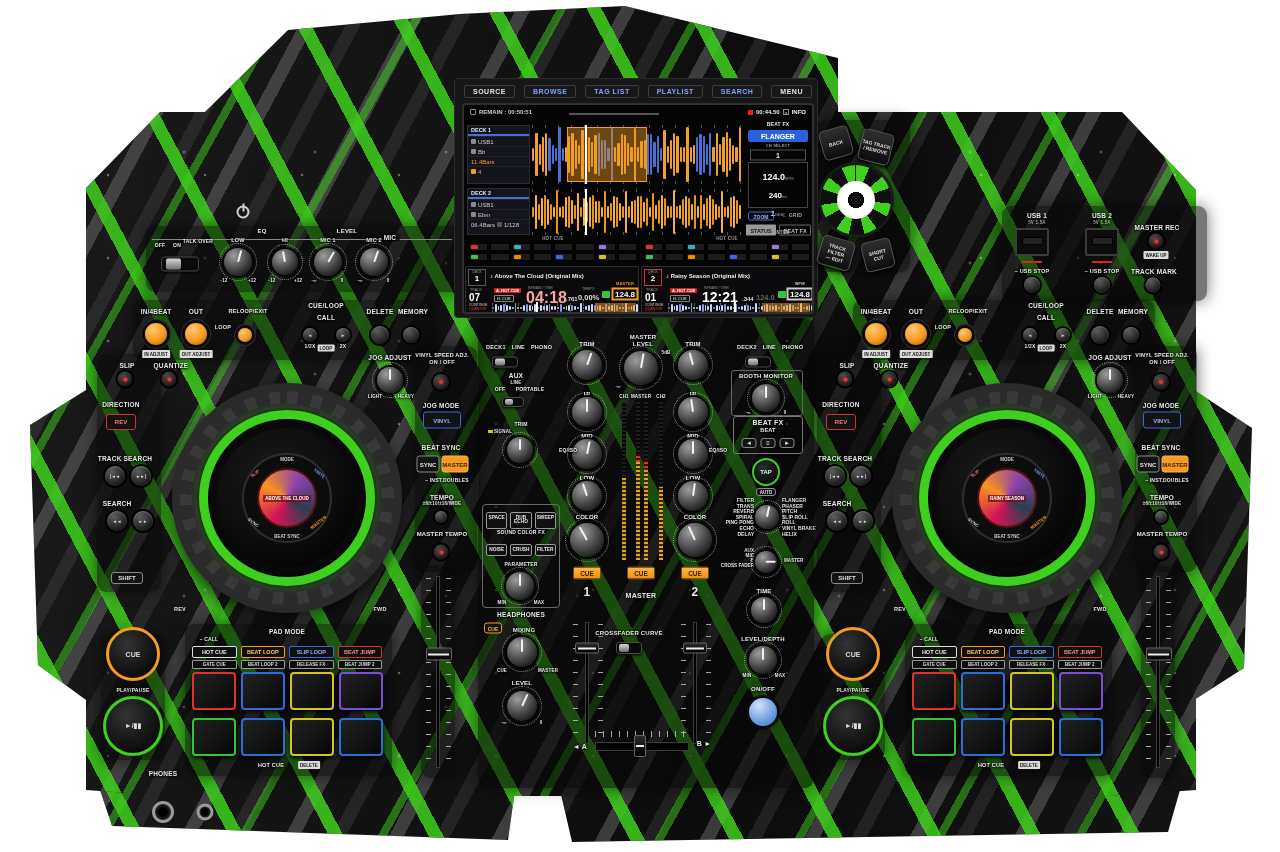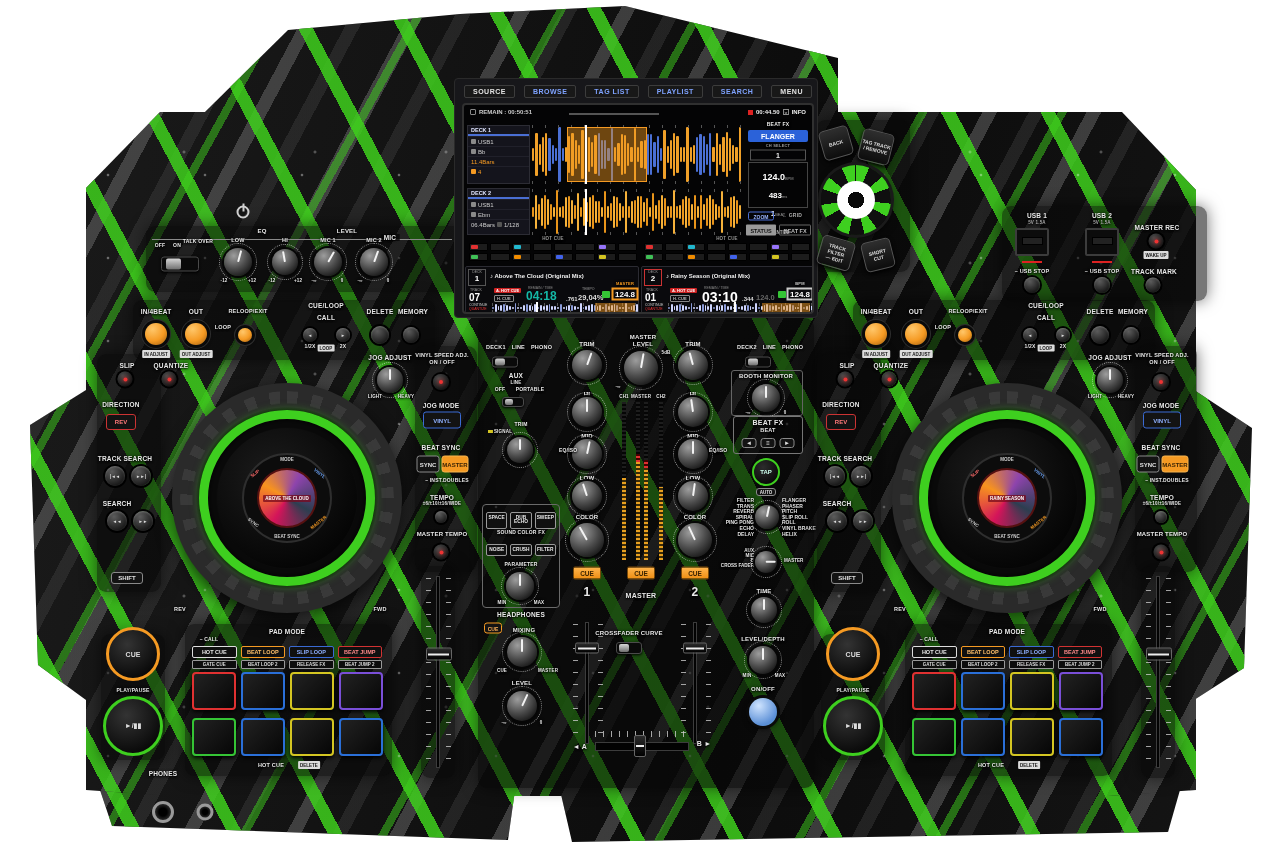--- a/index.html
+++ b/index.html
@@ -221,21 +221,21 @@
     <div class="abs" style="left:103px;top:22px;width:80px;height:55px;background:rgba(240,150,30,.45);border:1px solid #f59a23"></div>
     <div class="abs" style="left:121px;top:20px;width:2px;height:59px;background:#fff"></div>
 
     <div class="abs" style="left:281px;top:17px;width:66px;height:114px">
       <span class="L L5" style="left:33px;top:0">BEAT FX</span>
       <div class="C" style="left:33px;top:14px;width:60px;height:12px;background:#2b62d9;border-radius:2px;color:#fff;font-size:7px;font-weight:bold;display:flex;align-items:center;justify-content:center">FLANGER</div>
       <span class="L" style="left:33px;top:22px;font-size:4px;color:#999">CH SELECT</span>
       <div class="C" style="left:33px;top:33px;width:56px;height:11px;border:1px solid #555;color:#eee;font-size:7px;font-weight:bold;display:flex;align-items:center;justify-content:center">1</div>
       <div class="abs" style="left:3px;top:40px;width:60px;height:46px;border:1px solid #444;text-align:center">
         <div style="margin-top:3px"><span style="font-size:9px;font-weight:bold;color:#fff">124.0</span><span style="font-size:4px;color:#999">BPM</span></div>
-        <div><span style="font-size:8px;font-weight:bold;color:#fff">483</span><span style="font-size:4px;color:#999">ms</span></div>
+        <div><span style="font-size:8px;font-weight:bold;color:#fff">240</span><span style="font-size:4px;color:#999">ms</span></div>
         <div><span style="font-size:8px;font-weight:bold;color:#fff">1</span><span style="font-size:4px;color:#999">BEAT</span></div>
         <div><span style="font-size:4.5px;font-weight:bold;color:#bbb">QUANTIZE</span></div>
       </div>
       <div class="C" style="left:16px;top:94px;width:26px;height:9px;border:1px solid #4a6fd4;border-radius:2px;color:#9ab5ff;font-size:5px;font-weight:bold;display:flex;align-items:center;justify-content:center">ZOOM</div>
       <span class="L" style="left:47px;top:91px;font-size:5px;color:#aaa">← GRID</span>
       <div class="C" style="left:16px;top:108px;width:30px;height:11px;background:#9a9a9a;color:#111;font-size:5.5px;font-weight:bold;display:flex;align-items:center;justify-content:center;border-radius:1px">STATUS</div>
       <div class="C" style="left:50px;top:108px;width:32px;height:11px;border:1px solid #666;color:#bbb;font-size:5.5px;font-weight:bold;display:flex;align-items:center;justify-content:center;border-radius:1px">BEAT FX</div>
     </div>
 
     <div class="sidep" style="left:3px;top:83px;width:63px;height:47px">
@@ -411,24 +411,24 @@
       </div>
       <span class="abs" style="left:24px;top:6px;font-size:6px;font-weight:bold;color:#eee;white-space:nowrap">♪ Above The Cloud (Original Mix)</span>
       <span class="abs" style="left:4px;top:21px;font-size:3.5px;color:#999">TRACK</span>
       <span class="abs" style="left:3px;top:25px;font-size:10px;font-weight:bold;color:#fff">07</span>
       <span class="abs" style="left:3px;top:36px;font-size:3.5px;color:#ccc">CONTINUE</span>
       <span class="abs" style="left:3px;top:40px;font-size:3.5px;color:#e33">QUANTIZE</span>
       <span class="abs" style="left:3px;top:44px;font-size:5px;font-weight:bold;color:#e33">1/4</span>
       <span class="abs" style="left:28px;top:21px;background:#c22;color:#fff;font-size:4px;font-weight:bold;padding:0 2px;border-radius:1px">A. HOT CUE</span>
       <span class="abs" style="left:28px;top:28px;border:1px solid #888;color:#bbb;font-size:4px;font-weight:bold;padding:0 2px;border-radius:1px">H. CUE</span>
       <span class="abs" style="left:62px;top:19px;font-size:3.5px;color:#888">REMAIN / TIME</span>
-      <span class="abs" style="left:60px;top:22px;font-size:12px;font-weight:bold;color:#14b8a6">04:18</span>
+      <span class="abs" style="left:60px;top:22px;font-size:16px;font-weight:bold;color:#fca5a5">04:18</span>
         <span class="abs" style="left:100px;top:29px;font-size:6px;font-weight:bold;color:#ddd">.761</span>
       <span class="abs" style="left:116px;top:20px;font-size:3.5px;color:#999">TEMPO</span>
-      <span class="abs" style="left:112px;top:26px;font-size:7.5px;font-weight:bold;color:#ddd">29,04%</span>
+      <span class="abs" style="left:112px;top:26px;font-size:7.5px;font-weight:bold;color:#ddd">0,00%</span>
       <span class="abs" style="left:136px;top:24px;width:8px;height:7px;background:#35c435;border-radius:1px"></span>
       <span class="L" style="left:159px;top:15px;font-size:4px;color:#f59a23">MASTER</span>
       <div class="C" style="left:159px;top:27px;width:27px;height:13px;border:2px solid #f59a23;color:#fff;font-size:8px;font-weight:bold;display:flex;align-items:center;justify-content:center">124.8</div>
       <div class="wave" style="left:26px;top:36px;width:146px;height:10px">
           <i style="height: 22%; background: rgb(138, 154, 216);"></i>
           <i style="height: 73.2153%; background: rgb(207, 214, 255);"></i>
           <i style="height: 36.0705%; background: rgb(207, 214, 255);"></i>
           <i style="height: 60.236%; background: rgb(207, 214, 255);"></i>
           <i style="height: 73.1371%; background: rgb(138, 154, 216);"></i>
           <i style="height: 56.4637%; background: rgb(207, 214, 255);"></i>
@@ -490,21 +490,21 @@
       </div>
       <span class="abs" style="left:24px;top:6px;font-size:6px;font-weight:bold;color:#eee;white-space:nowrap">♪ Rainy Season (Original Mix)</span>
       <span class="abs" style="left:4px;top:21px;font-size:3.5px;color:#999">TRACK</span>
       <span class="abs" style="left:3px;top:25px;font-size:10px;font-weight:bold;color:#fff">01</span>
       <span class="abs" style="left:3px;top:36px;font-size:3.5px;color:#ccc">CONTINUE</span>
       <span class="abs" style="left:3px;top:40px;font-size:3.5px;color:#e33">QUANTIZE</span>
       <span class="abs" style="left:3px;top:44px;font-size:5px;font-weight:bold;color:#e33">1/4</span>
       <span class="abs" style="left:28px;top:21px;background:#c22;color:#fff;font-size:4px;font-weight:bold;padding:0 2px;border-radius:1px">A. HOT CUE</span>
       <span class="abs" style="left:28px;top:28px;border:1px solid #888;color:#bbb;font-size:4px;font-weight:bold;padding:0 2px;border-radius:1px">H. CUE</span>
       <span class="abs" style="left:62px;top:19px;font-size:3.5px;color:#888">REMAIN / TIME</span>
-      <span class="abs" style="left:60px;top:22px;font-size:14px;font-weight:bold;color:#fff">03:10</span>
+      <span class="abs" style="left:60px;top:22px;font-size:14px;font-weight:bold;color:#fff">12:21</span>
         <span class="abs" style="left:100px;top:29px;font-size:6px;font-weight:bold;color:#ddd">.344</span>
       <span class="abs" style="left:114px;top:26px;font-size:7.5px;font-weight:bold;color:#666">124.0</span>
       <span class="abs" style="left:136px;top:24px;width:8px;height:7px;background:#35c435;border-radius:1px"></span>
       <span class="L" style="left:158px;top:15px;font-size:4px;color:#ccc">BPM</span>
       <div class="C" style="left:158px;top:27px;width:27px;height:13px;border:2px solid #ccc;color:#fff;font-size:8px;font-weight:bold;display:flex;align-items:center;justify-content:center">124.8</div>
       <div class="wave" style="left:26px;top:36px;width:145px;height:10px">
           <i style="height: 22%; background: rgb(138, 154, 216);"></i>
           <i style="height: 73.2153%; background: rgb(207, 214, 255);"></i>
           <i style="height: 36.0705%; background: rgb(207, 214, 255);"></i>
           <i style="height: 60.236%; background: rgb(207, 214, 255);"></i>

